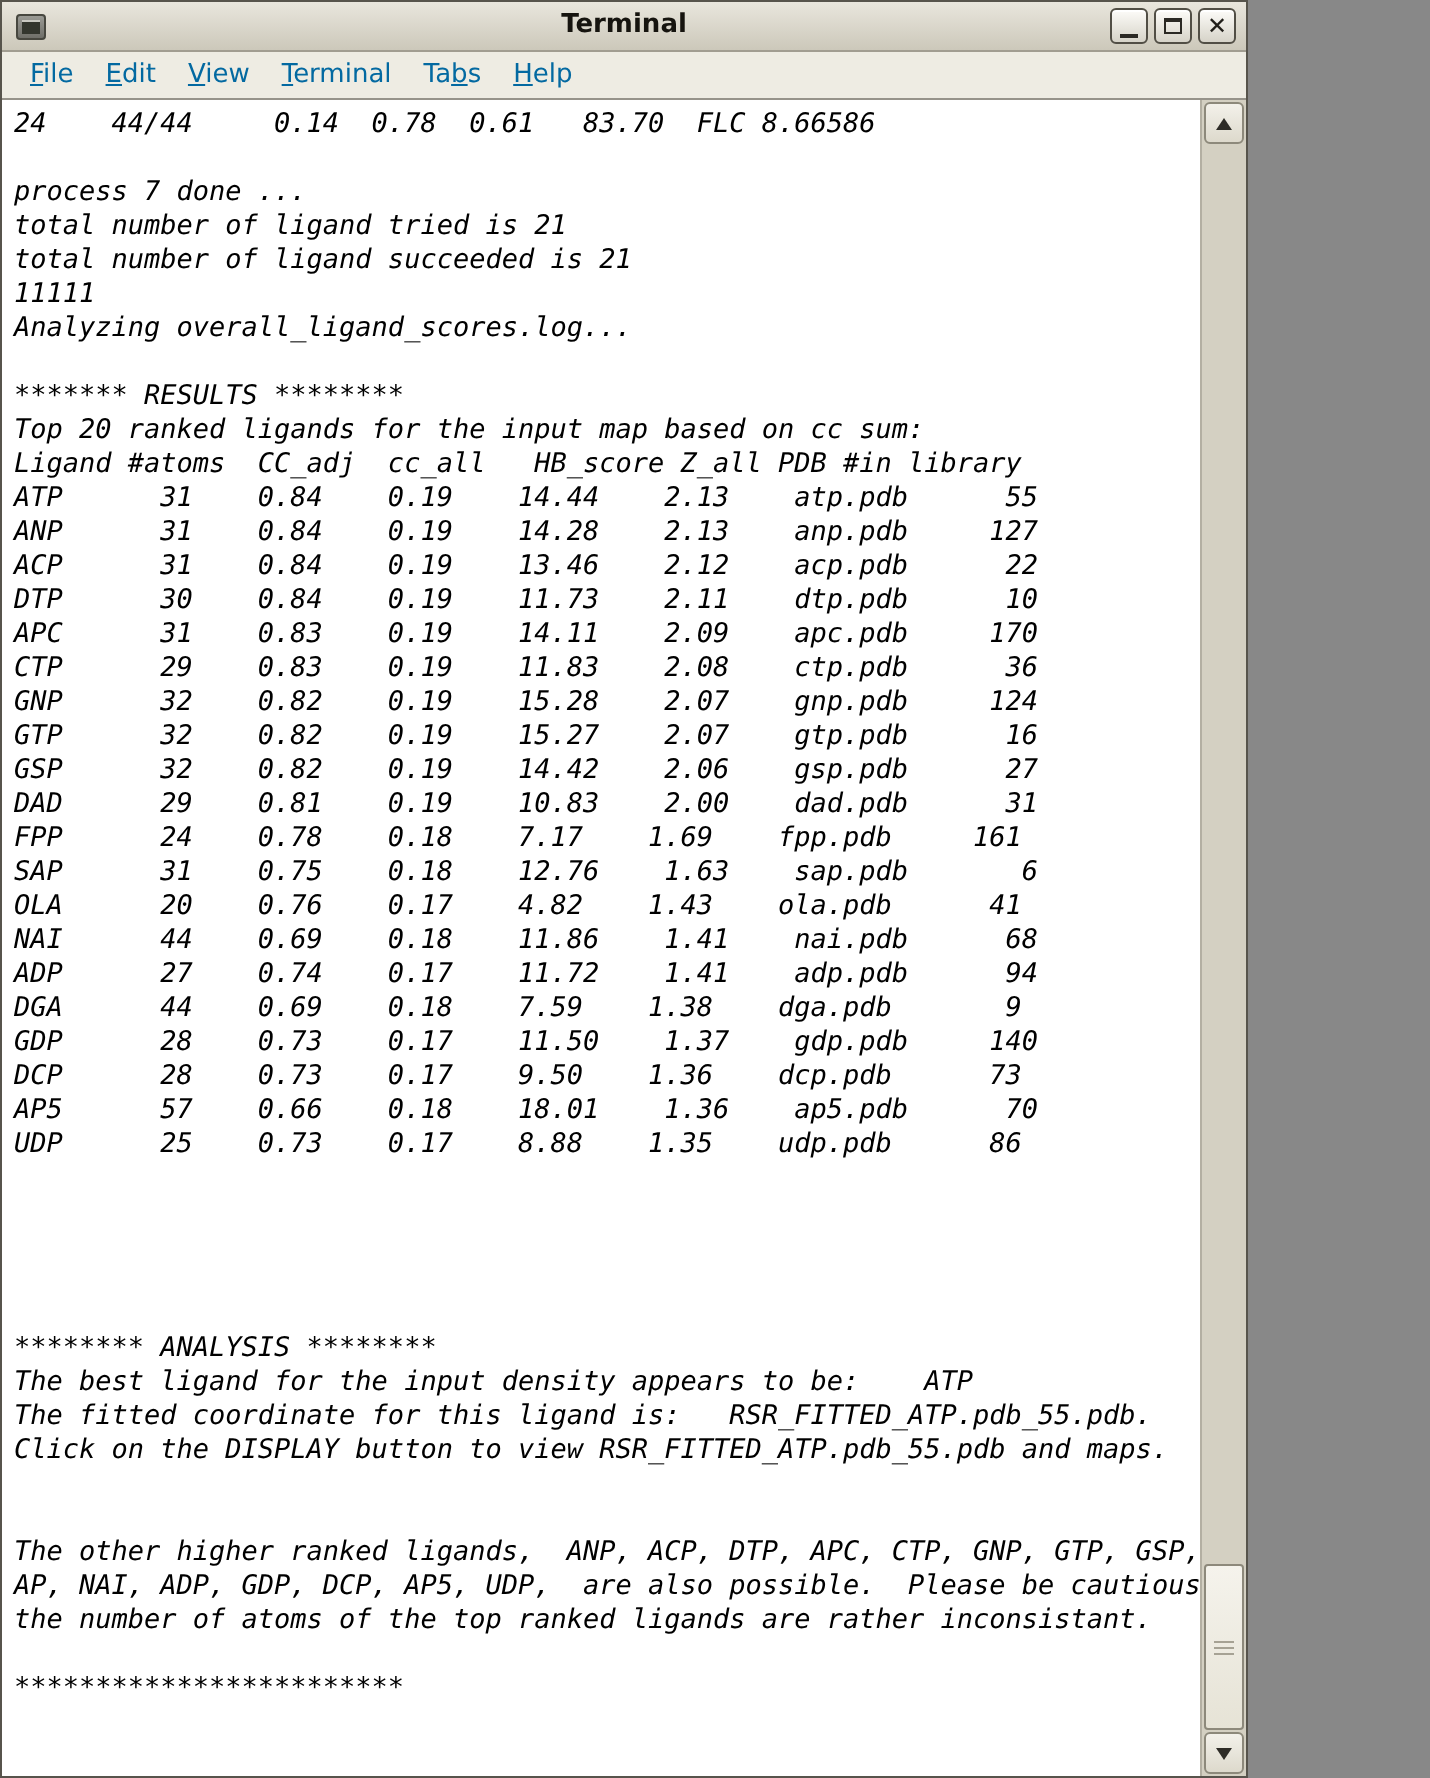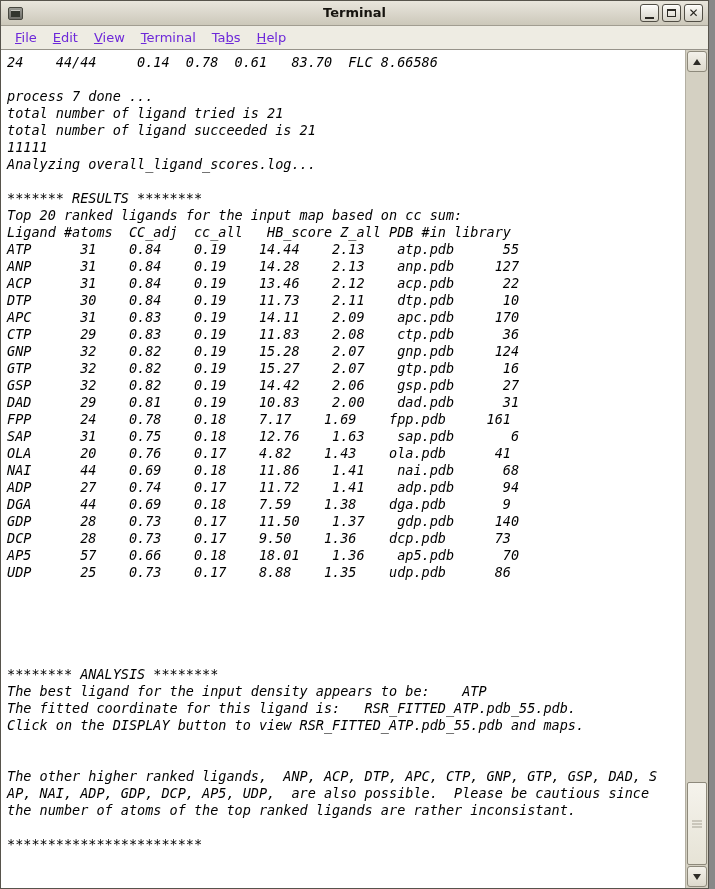--- a/index.html
+++ b/index.html
@@ -1,18 +1,18 @@
 <!DOCTYPE html>
 <html><head>
 <meta charset="utf-8">
 <style>
   html,body{margin:0;padding:0;background:#888;}
   *{box-sizing:border-box;}
   .window{
-    width:709px;height:889px;
+    width:624px;height:889px;
     border:1px solid #57544c;
     background:#ffffff;
     display:flex;flex-direction:column;
     font-family:"DejaVu Sans", sans-serif;
     position:relative;overflow:hidden;
   }
   
   .titlebar{
     height:25px;flex:0 0 25px;
     background:linear-gradient(#e9e6dd,#ccc8ba);
@@ -46,21 +46,21 @@
     padding:0;cursor:default;
   }
   .glyph-min{display:block;width:9px;height:2px;background:#2b2924;margin-top:9px;}
   .glyph-max{display:block;width:9px;height:8px;border:1px solid #2b2924;border-top:2px solid #2b2924;background:transparent;}
   .glyph-close{font-size:12px;font-weight:bold;color:#211f1a;line-height:1;font-family:"DejaVu Sans",sans-serif;}
   
   .menubar{
     height:23px;flex:0 0 23px;
     background:#eeece3;
     display:flex;align-items:center;
-    padding-left:6px;font-size:13px;color:#6d28d9;
+    padding-left:6px;font-size:13px;color:#0369a1;
   }
   .menu-item{padding:3px 8px;}
   .menu-item u{text-decoration:underline;}
   
   .term-wrap{
     flex:1 1 auto;display:flex;
     border-top:1px solid #96938a;
     background:#ffffff;min-height:0;
   }
   pre.term-text{

